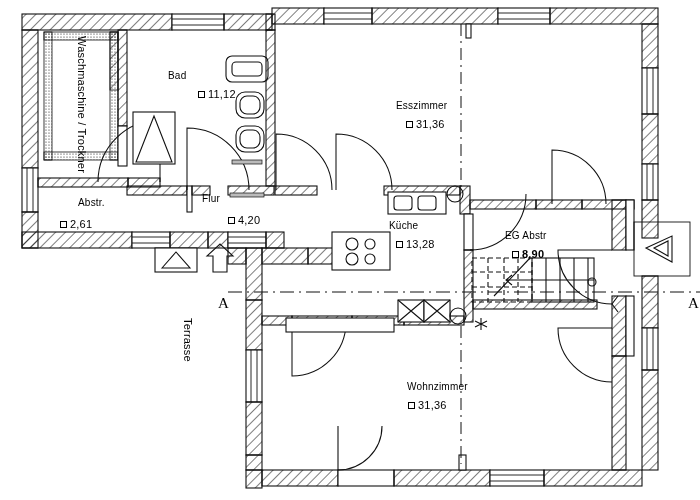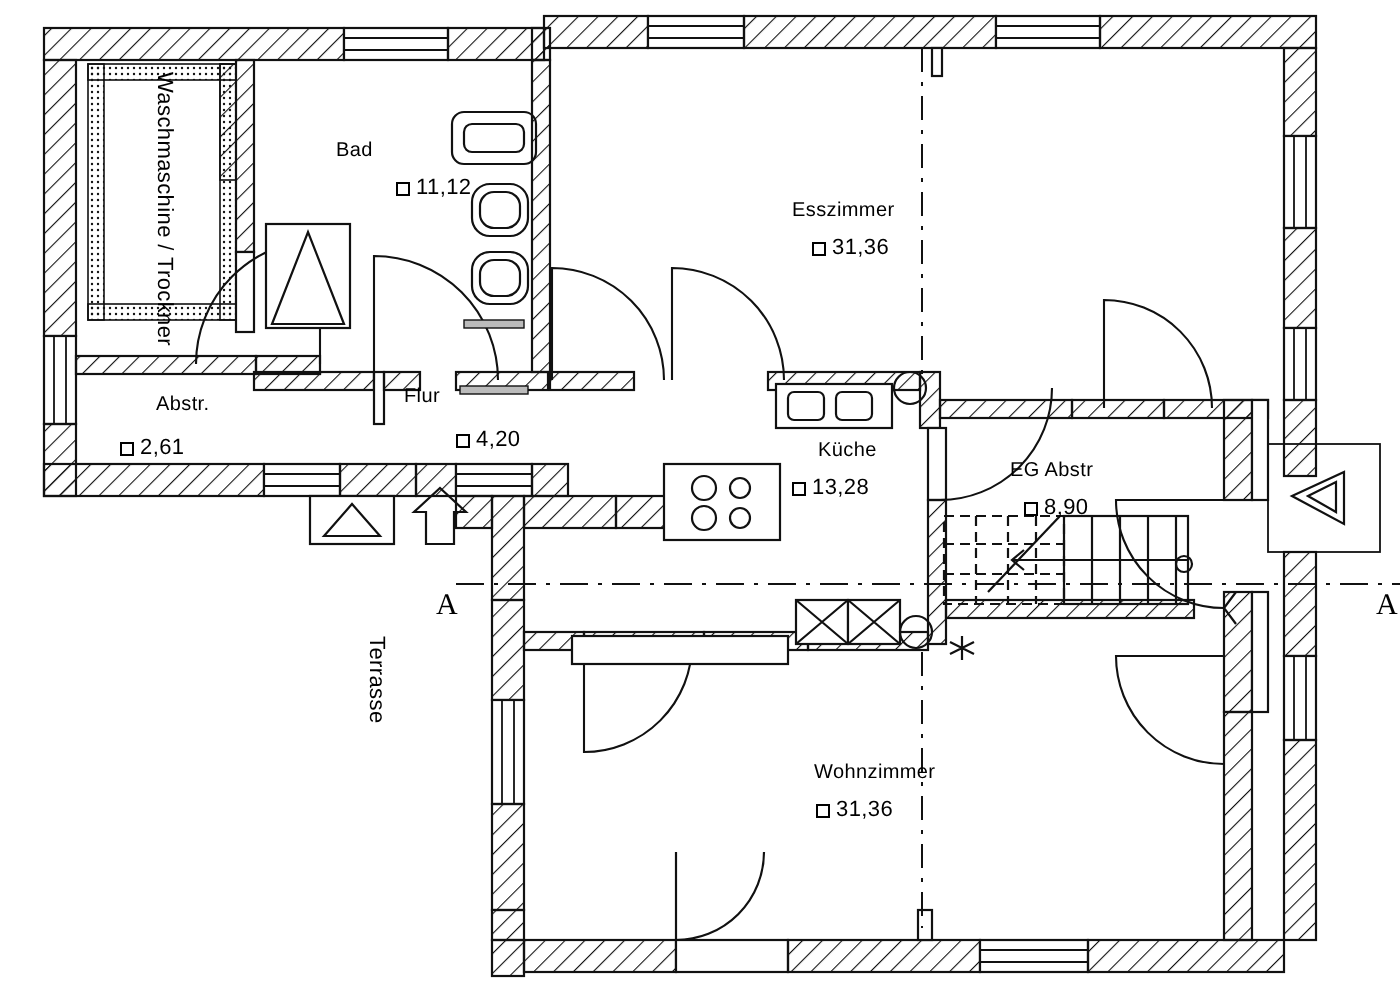--- a/index.html
+++ b/index.html
@@ -340,28 +340,28 @@
     <span class="sq"></span>
     <span>4,20</span>
   </div>
 
   <div class="lbl room-name" style="left:396px;top:100px;">Esszimmer</div>
   <div class="lbl room-area area-row" style="left:406px;top:118px;">
     <span class="sq"></span>
     <span>31,36</span>
   </div>
 
-  <div class="lbl room-name" style="left:409px;top:220px;">Küche</div>
+  <div class="lbl room-name" style="left:389px;top:220px;">Küche</div>
   <div class="lbl room-area area-row" style="left:396px;top:238px;text-align:center;">
     <span class="sq"></span>
     <span>13,28</span>
   </div>
 
   <div class="lbl room-name" style="left:505px;top:230px;">EG Abstr</div>
-  <div class="lbl room-area area-row" style="left:512px;top:248px;">
+  <div class="lbl room-area area-row" style="left:512px;top:248px;font-weight:bold;">
     <span class="sq"></span>
     <span>8,90</span>
   </div>
 
   <div class="lbl room-name" style="left:407px;top:381px;">Wohnzimmer</div>
   <div class="lbl room-area area-row" style="left:408px;top:399px;">
     <span class="sq"></span>
     <span>31,36</span>
   </div>
 

